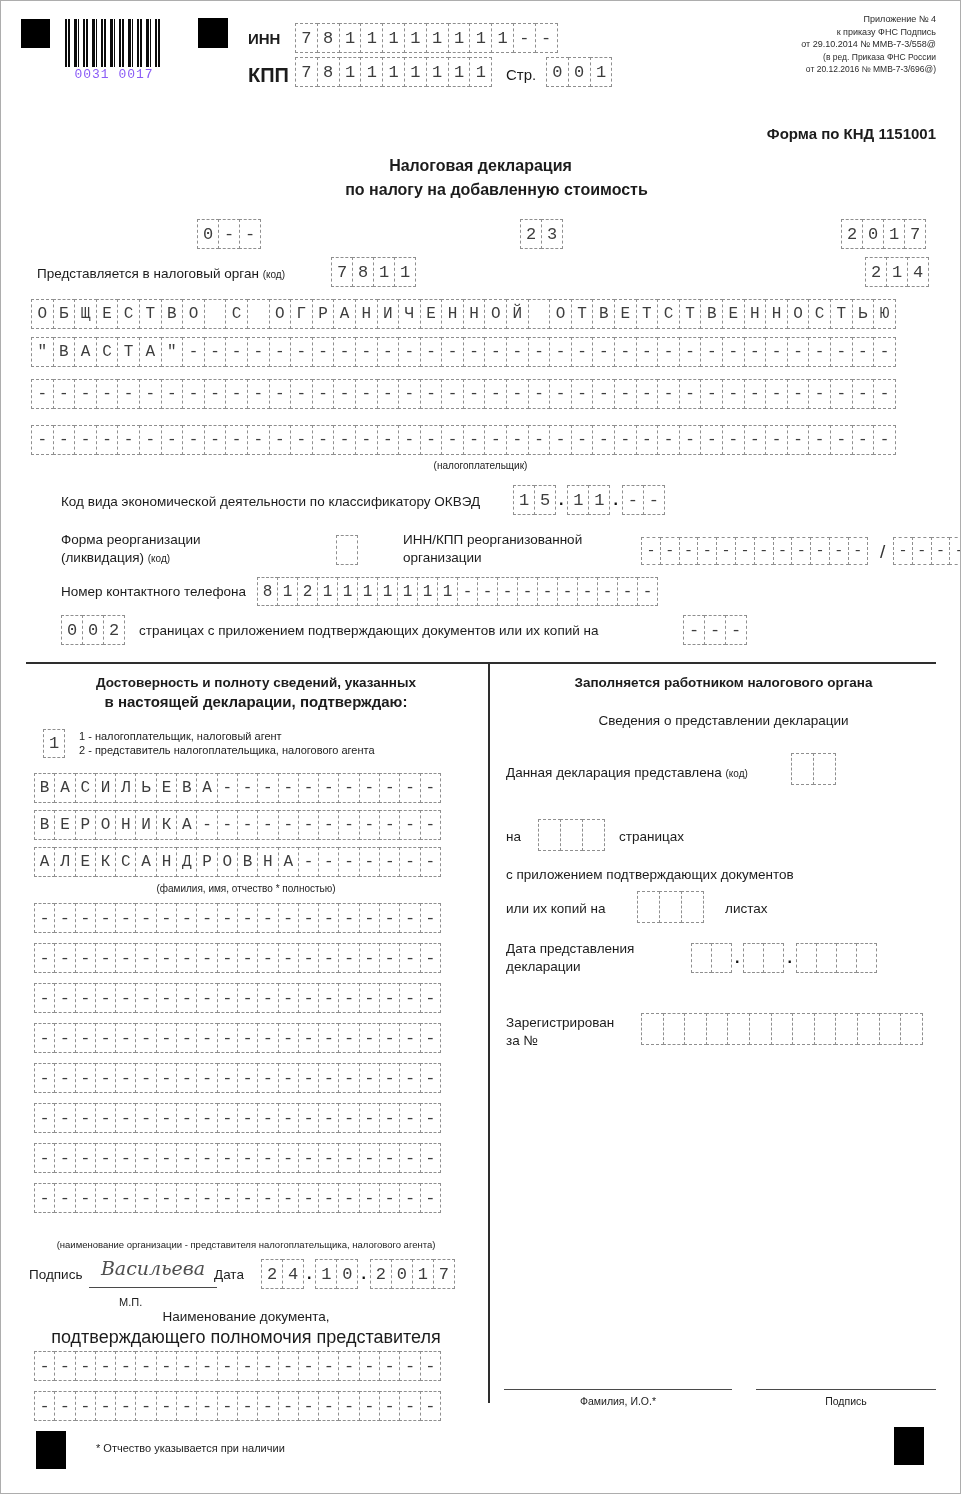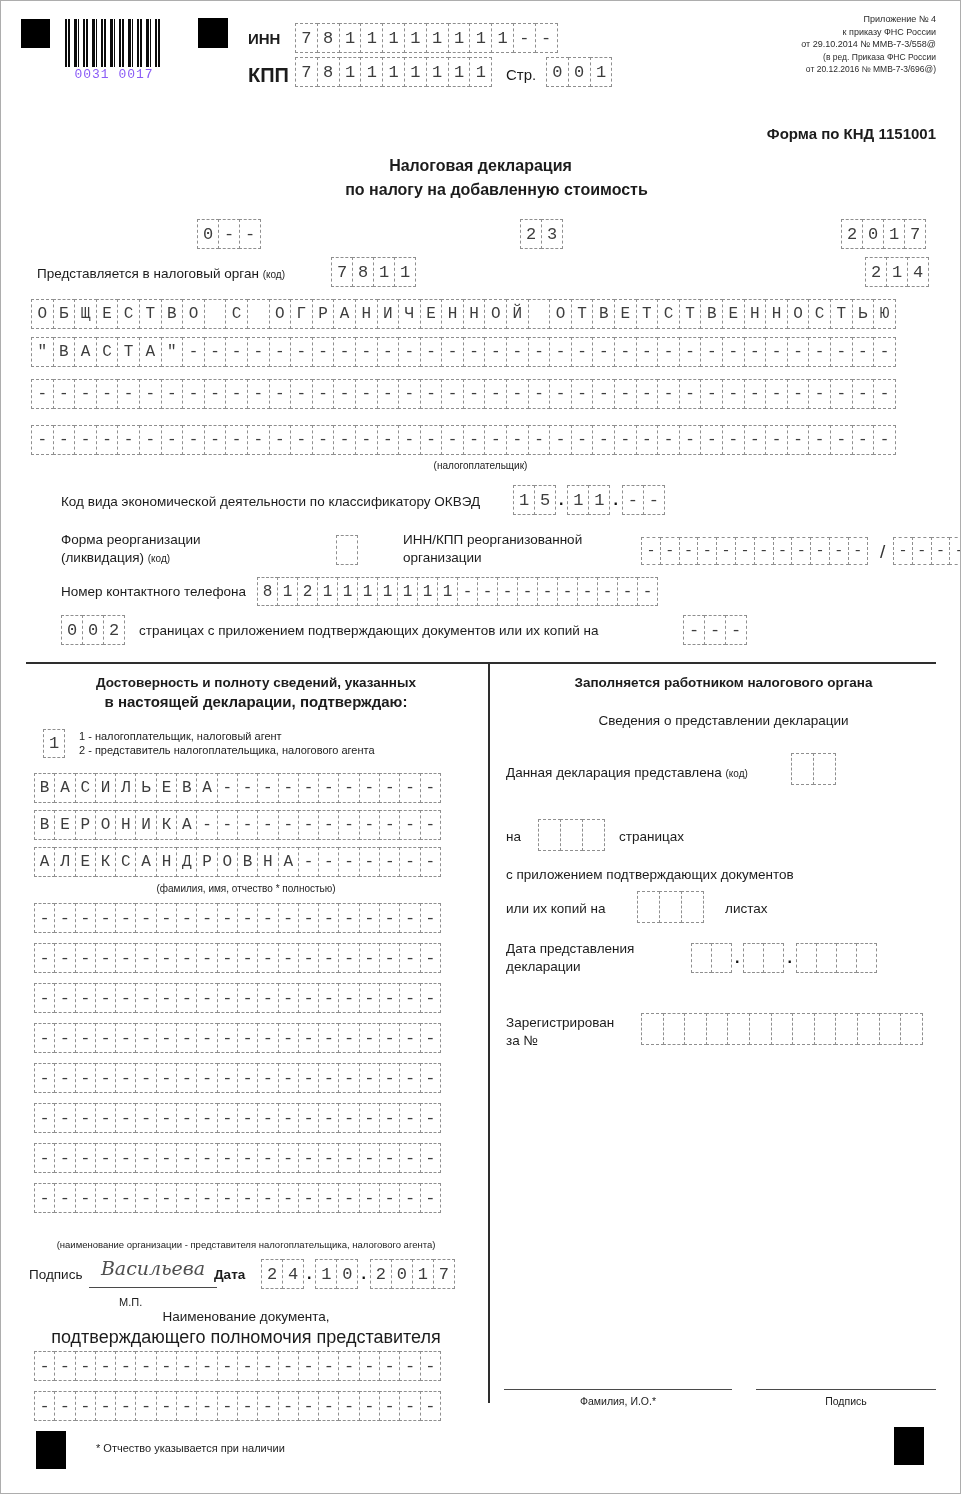--- a/index.html
+++ b/index.html
@@ -72,21 +72,21 @@
     </div>
   <div class="abs lbl" style="left:505px;top:65px;font-size:15px;">Стр.</div>
   <div class="abs cellrow" style="left:545px;top:56px;--cw:22.8px;--ch:30px;">
       <span class="cell">0</span>
       <span class="cell">0</span>
       <span class="cell">1</span>
     </div>
 
   <div class="abs appendix" style="left:610px;top:12px;width:325px;">
     <div>Приложение № 4</div>
-    <div>к приказу ФНС России</div>
+    <div>к приказу ФНС Подпись</div>
     <div>от 29.10.2014 № ММВ-7-3/558@</div>
     <div style="font-size:8.5px;">(в ред. Приказа ФНС России</div>
     <div style="font-size:8.5px;">от 20.12.2016 № ММВ-7-3/696@)</div>
   </div>
   <div class="abs bold" style="left:610px;top:124px;width:325px;text-align:right;font-size:15px;">Форма по КНД 1151001</div>
 
   <div class="abs bold ctr" style="left:0;top:156px;width:959px;font-size:16px;">Налоговая декларация</div>
   <div class="abs bold ctr" style="left:0;top:180px;width:959px;font-size:16px;padding-left:16px;">по налогу на добавленную стоимость</div>
 
   <div class="abs cellrow" style="left:196px;top:218px;--cw:22px;--ch:30px;">
@@ -626,21 +626,21 @@
       <span class="cell">-</span>
       <span class="cell">-</span>
       <span class="cell">-</span>
     </div>
   <div class="abs" style="left:25px;top:1238px;width:440px;text-align:center;font-size:9.5px;">(наименование организации - представителя налогоплательщика, налогового агента)</div>
 
   <div class="abs lbl" style="left:28px;top:1266px;">Подпись</div>
   <div class="abs handwrite" style="left:92px;top:1256px;width:120px;">Васильева</div>
   <div class="abs sigline" style="left:88px;top:1258px;width:128px;height:28px;"></div>
   <div class="abs opt" style="left:118px;top:1294px;">М.П.</div>
-  <div class="abs lbl" style="left:213px;top:1266px;font-weight:bold;">Дата</div>
+  <div class="abs lbl" style="left:213px;top:1266px;">Дата</div>
   <div class="abs cellrow" style="left:260px;top:1258px;--cw:22px;--ch:30px;">
     <span class="cellrow">
         <span class="cell">2</span>
         <span class="cell">4</span>
       </span>
     <span class="dot">.</span>
     <span class="cellrow">
         <span class="cell">1</span>
         <span class="cell">0</span>
       </span>

